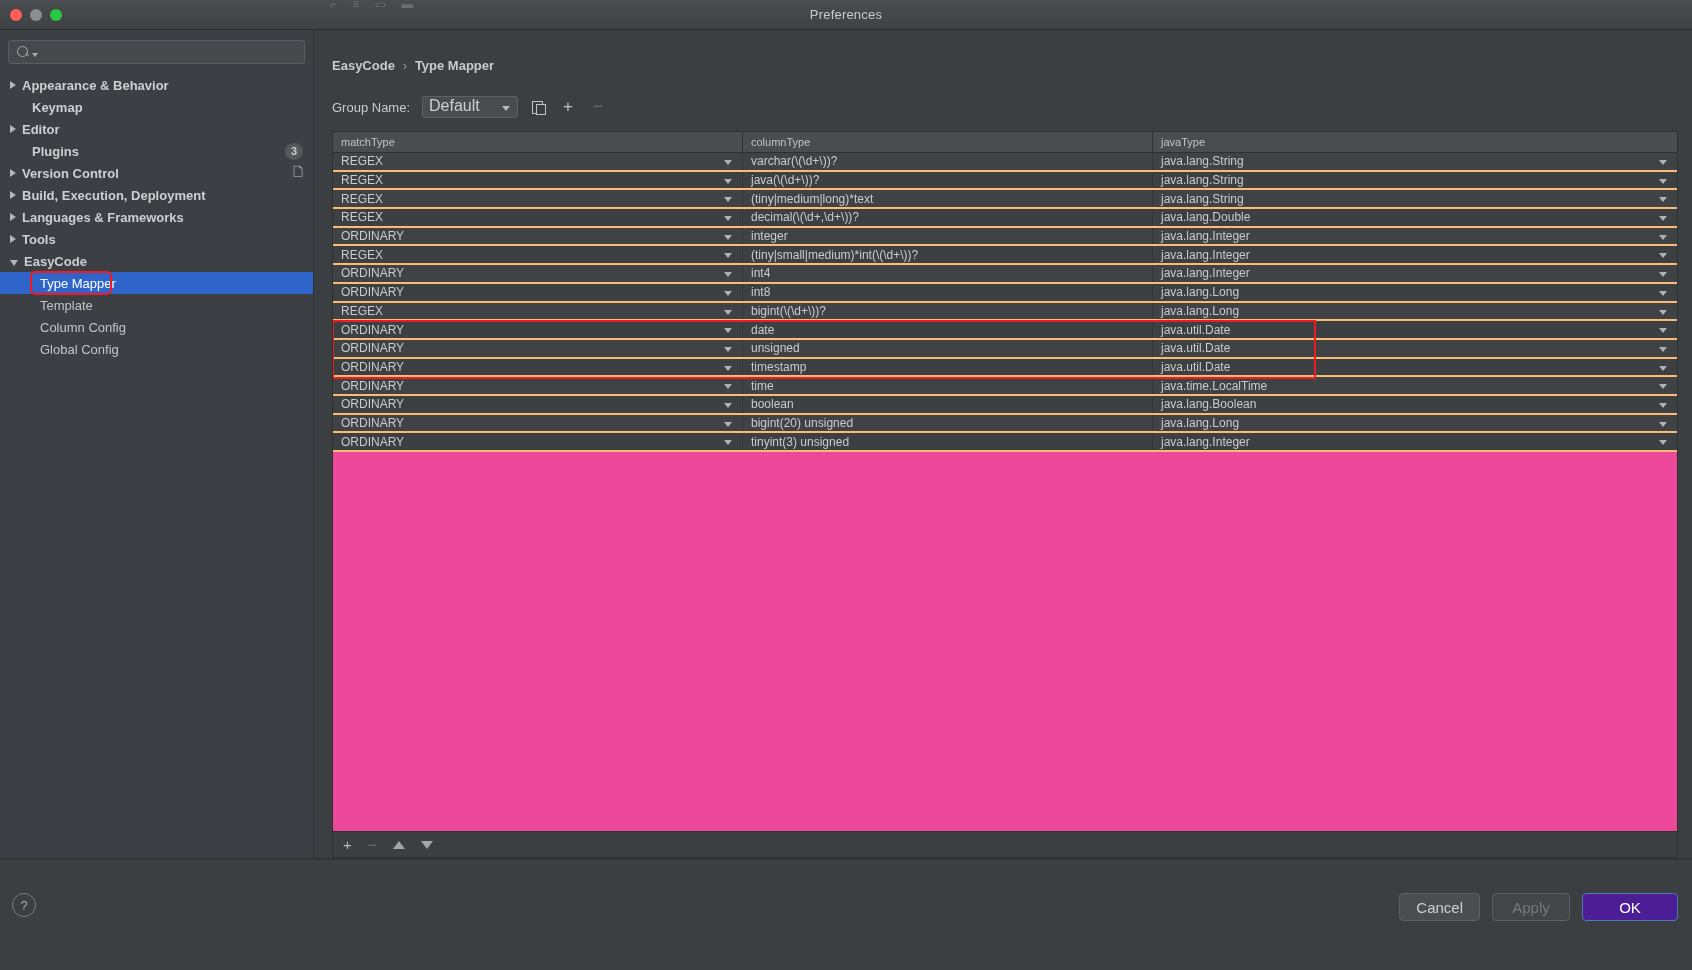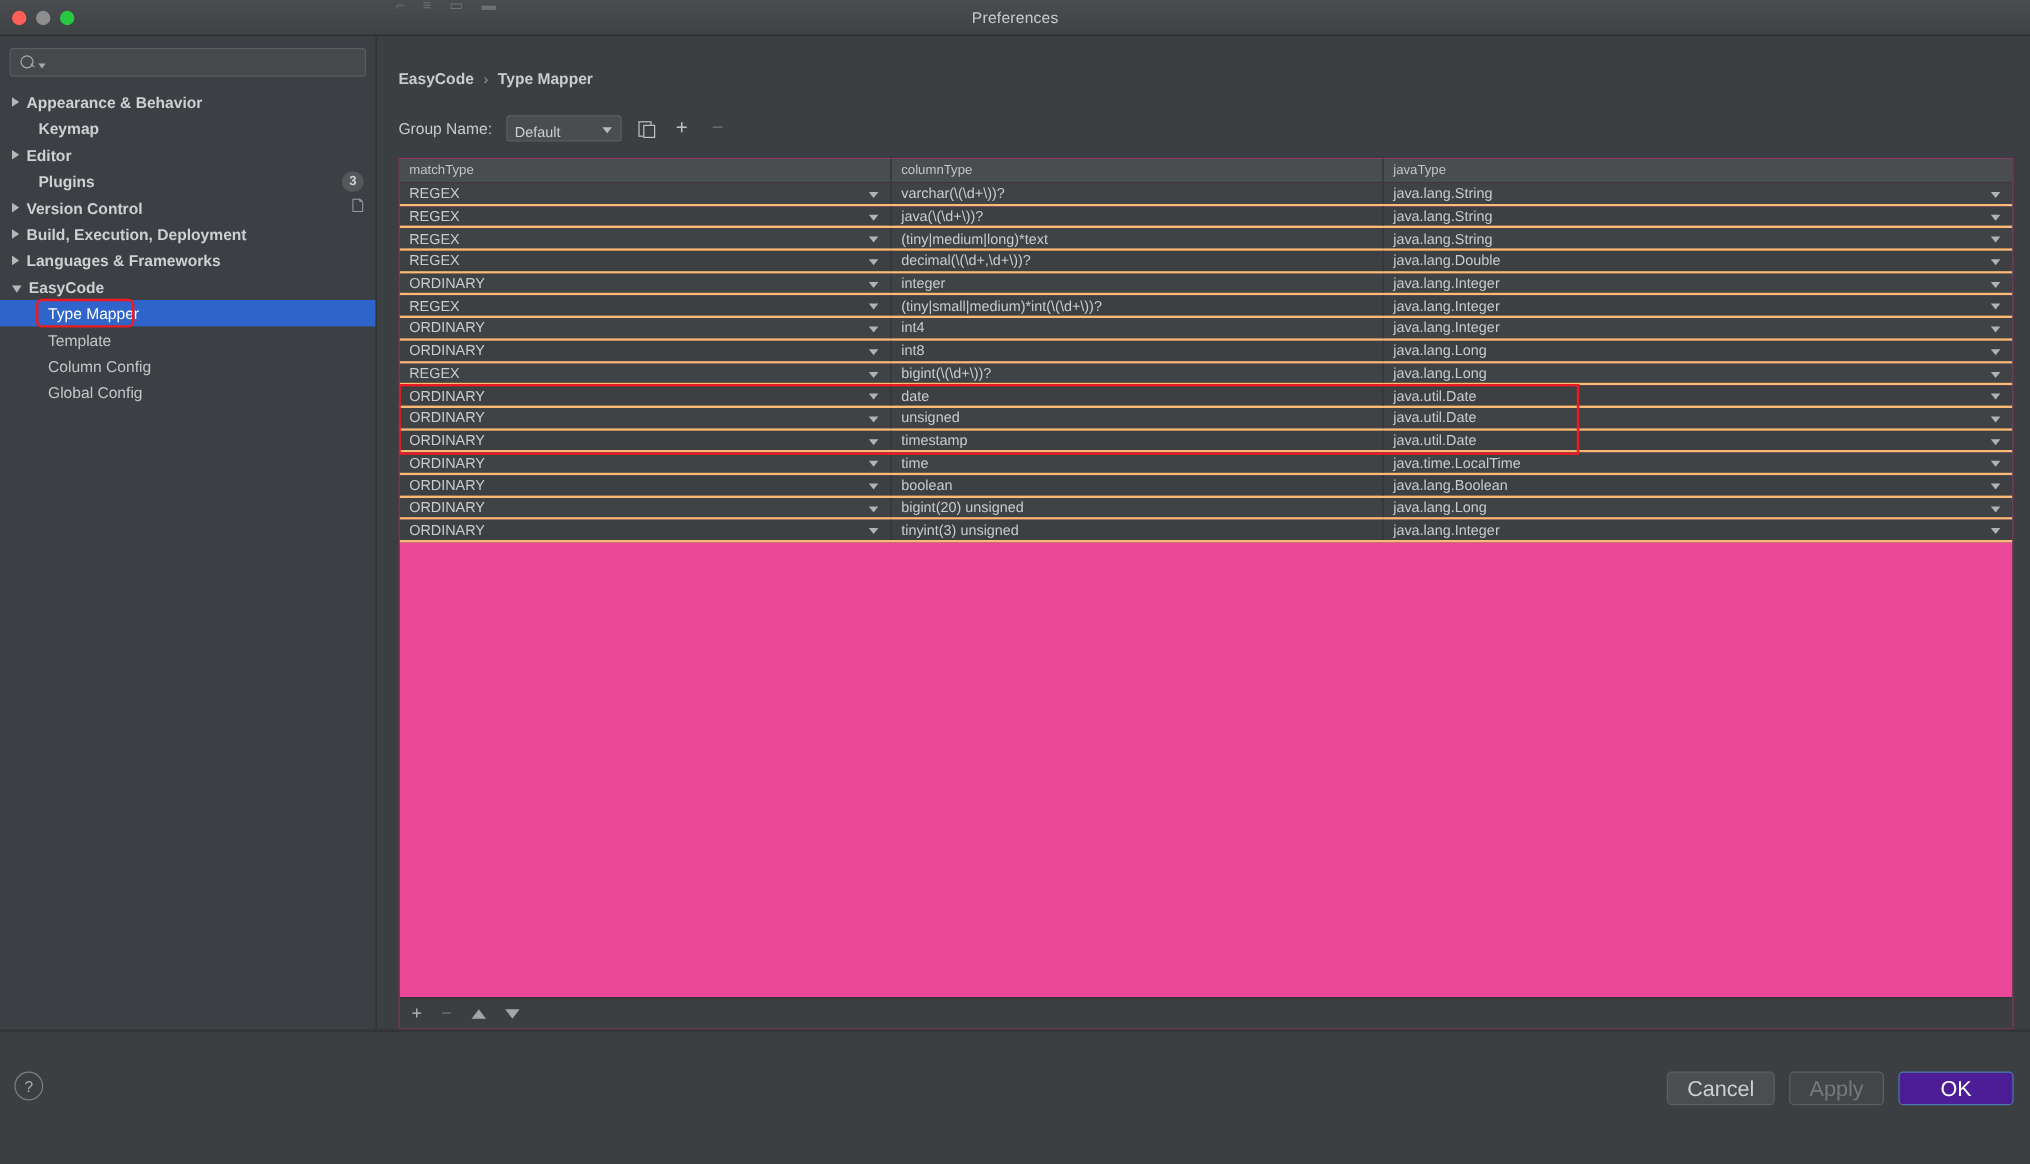--- a/index.html
+++ b/index.html
@@ -111,22 +111,22 @@
   .crumb-sep { color: #9a9da0; font-weight: normal; font-size: 12px; }
 
   .group-row {
     margin-top: 22px; display: flex; align-items: center; gap: 10px;
     height: 24px;
   }
   .group-label { font-size: 13px; color: #c9cbcd; margin-right: 2px; }
   .combo {
     width: 96px; height: 22px; background: #4a4d4f;
     border: 1px solid #5d6062; border-radius: 3px;
-    display: flex; align-items: flex-end; padding: 0 6px;
-    font-size: 12px; color: #cdcfd1; position: relative;
+    display: flex; align-items: flex-start; padding: 0 6px;
+    font-size: 16px; color: #cdcfd1; position: relative;
   }
   .combo .caret {
     position: absolute; right: 7px; top: 9px;
     width:0;height:0;border-left:4px solid transparent;border-right:4px solid transparent;
     border-top:5px solid #b9bbbd;
   }
   .tool-icon {
     width: 20px; height: 20px; display: flex; align-items: center;
     justify-content: center; color: #c0c2c4; font-size: 14px;
   }
@@ -206,21 +206,21 @@
     position: absolute; left: 12px; top: 34px;
     width: 24px; height: 24px; border-radius: 50%;
     border: 1.5px solid #7c7f81; color: #a8abad;
     display: flex; align-items: center; justify-content: center;
     font-size: 13px;
   }
   .btn-group { position: absolute; right: 14px; top: 34px; display: flex; gap: 12px; }
   .btn {
     height: 28px; min-width: 78px; border-radius: 4px;
     display: flex; align-items: center; justify-content: center;
-    font-size: 18px; border: 1px solid #5d6062;
+    font-size: 15px; border: 1px solid #5d6062;
     background: #4b4e50; color: #cdcfd1; padding: 0 16px;
   }
   .btn.disabled { color: #76797b; background: #434648; }
   .btn.primary { background: #4c1d95; border-color: #4b7ab0; color: #ffffff; min-width: 96px; }
   .footer-divider {
     position: absolute; left: 0; right: 0; top: 0; height: 1px; background: #323436;
   }
 </style>
 </head>
 <body>
@@ -276,20 +276,24 @@
       <div class="tree-row bold">
         <span class="arrow"></span>
         <span>Build, Execution, Deployment</span>
       </div>
 
       <div class="tree-row bold">
         <span class="arrow"></span>
         <span>Languages &amp; Frameworks</span>
       </div>
 
+      <div class="tree-row bold">
+        <span class="arrow"></span>
+        <span>Tools</span>
+      </div>
 
       <div class="tree-row bold">
         <span class="arrow down"></span>
         <span>EasyCode</span>
       </div>
 
       <div class="tree-row selected indent2">
         <span>Type Mapper</span>
         <span class="red-ring" style="left:30px; top:-1px; width:82px; height:24px;"></span>
       </div>

